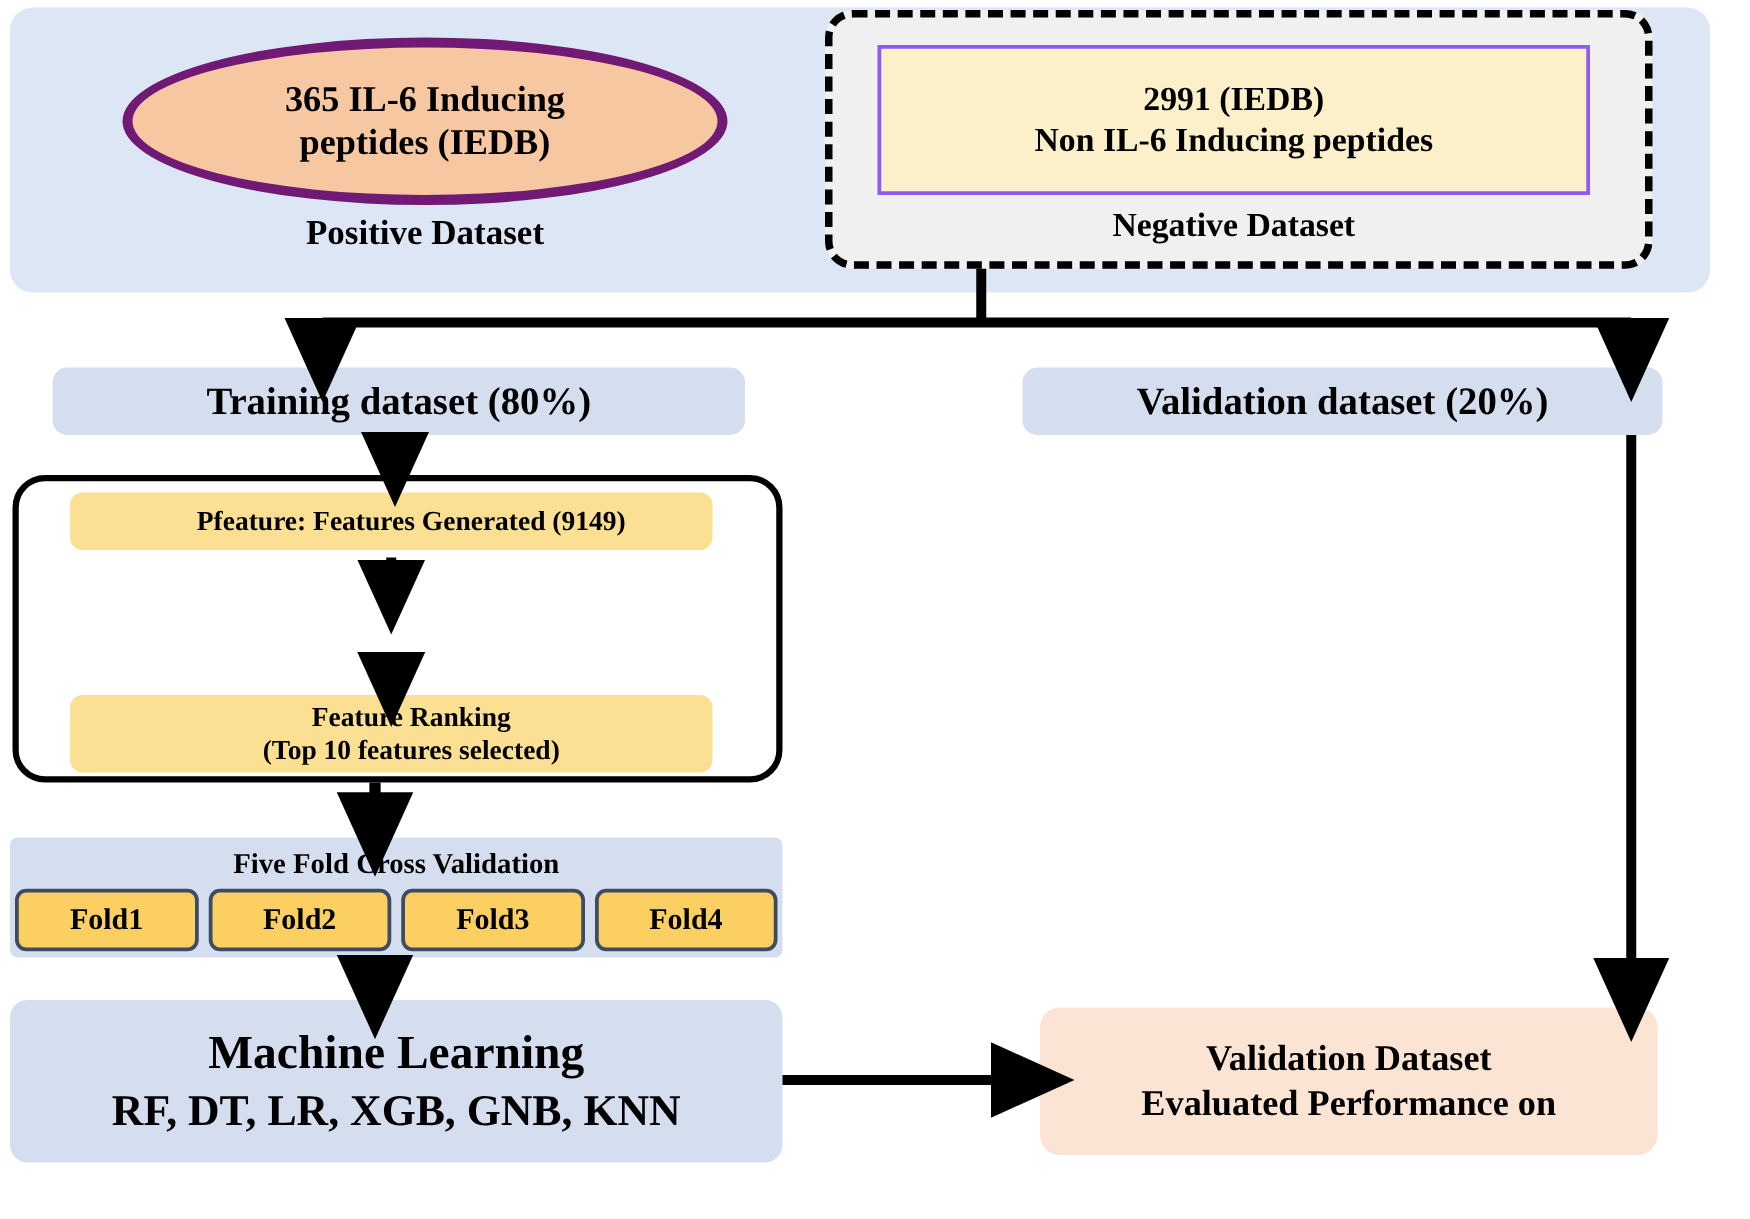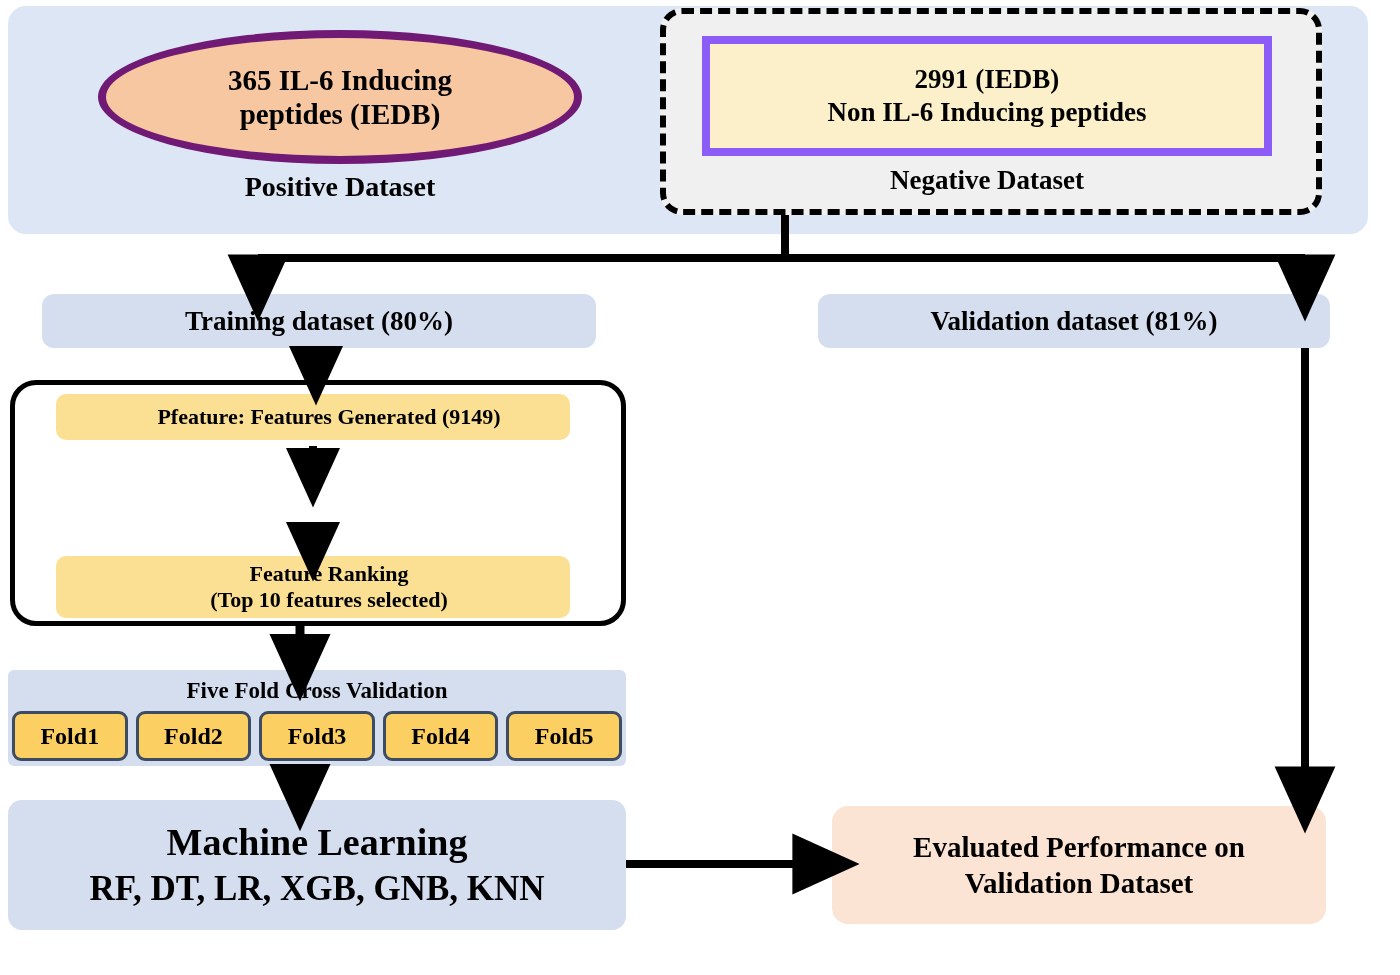--- a/index.html
+++ b/index.html
@@ -49,39 +49,39 @@
   .neg-dashed {
     left: 660px; top: 8px; width: 662px; height: 207px;
     background: #F0F0F0;
     border-radius: 22px;
     border: 6px dashed #000;
     display: block;
   }
   .neg-inner {
     left: 702px; top: 36px; width: 570px; height: 120px;
     background: #FCF0CA;
-    border: 8px solid #8b5cf6;
+    border: 3px solid #8b5cf6;
     display: flex; flex-direction: column;
     align-items: center; justify-content: center;
     text-align: center;
     font-weight: bold; font-size: 27px; color: #000;
     line-height: 1.22;
   }
   .neg-label {
     left: 702px; top: 158px; width: 570px; height: 44px;
     display: flex; align-items: center; justify-content: center;
     font-weight: bold; font-size: 27px; color: #000;
   }
 
   
   .split-box {
     background: #D5DEEF;
     border-radius: 12px;
     display: flex; align-items: center; justify-content: center;
-    font-weight: bold; font-size: 27px; color: #000;
+    font-weight: bold; font-size: 31px; color: #000;
   }
   .train-box { left: 42px; top: 294px; width: 554px; height: 54px; }
   .valid-box { left: 818px; top: 294px; width: 512px; height: 54px; }
 
   
   .feat-container {
     left: 10px; top: 380px; width: 616px; height: 246px;
     background: #ffffff;
     border: 5px solid #000;
     border-radius: 26px;
@@ -173,47 +173,46 @@
   <div class="abs pos-label">Positive Dataset</div>
 
   <div class="abs neg-dashed"></div>
   <div class="abs neg-inner">
     <span>2991 (IEDB)</span>
     <span>Non IL-6 Inducing peptides</span>
   </div>
   <div class="abs neg-label">Negative Dataset</div>
 
   <div class="abs split-box train-box">Training dataset (80%)</div>
-  <div class="abs split-box valid-box">Validation dataset (81%)</div>
+  <div class="abs split-box valid-box">Validation dataset (20%)</div>
 
   <div class="abs feat-container"></div>
   <div class="abs feat-box feat1">Pfeature: Features Generated (9149)</div>
   <div class="abs feat-box feat3">
     <span>Feature Ranking</span>
     <span>(Top 10 features selected)</span>
   </div>
 
   <div class="abs cv-panel"></div>
   <div class="abs cv-title">Five Fold Cross Validation</div>
   <div class="abs fold-row">
     <div class="fold">Fold1</div>
     <div class="fold">Fold2</div>
     <div class="fold">Fold3</div>
     <div class="fold">Fold4</div>
-    <div class="fold">Fold5</div>
   </div>
 
   <div class="abs ml-box">
     <div class="ml-title">Machine Learning</div>
     <div class="ml-models">RF, DT, LR, XGB, GNB, KNN</div>
   </div>
 
   <div class="abs eval-box">
+    <span>Validation Dataset</span>
     <span>Evaluated Performance on</span>
-    <span>Validation Dataset</span>
   </div>
 
   <svg class="abs arrow-layer" viewBox="0 0 1400 975" xmlns="http://www.w3.org/2000/svg">
     <defs>
       <marker id="ah" markerWidth="9" markerHeight="9" refX="4.2" refY="4.5" orient="auto" markerUnits="strokeWidth">
         <path d="M0,0.7 L8.4,4.5 L0,8.3 z" fill="#000"></path>
       </marker>
       <marker id="ahs" markerWidth="8" markerHeight="8" refX="3.8" refY="4" orient="auto" markerUnits="strokeWidth">
         <path d="M0,0.6 L7.5,4 L0,7.4 z" fill="#000"></path>
       </marker>

